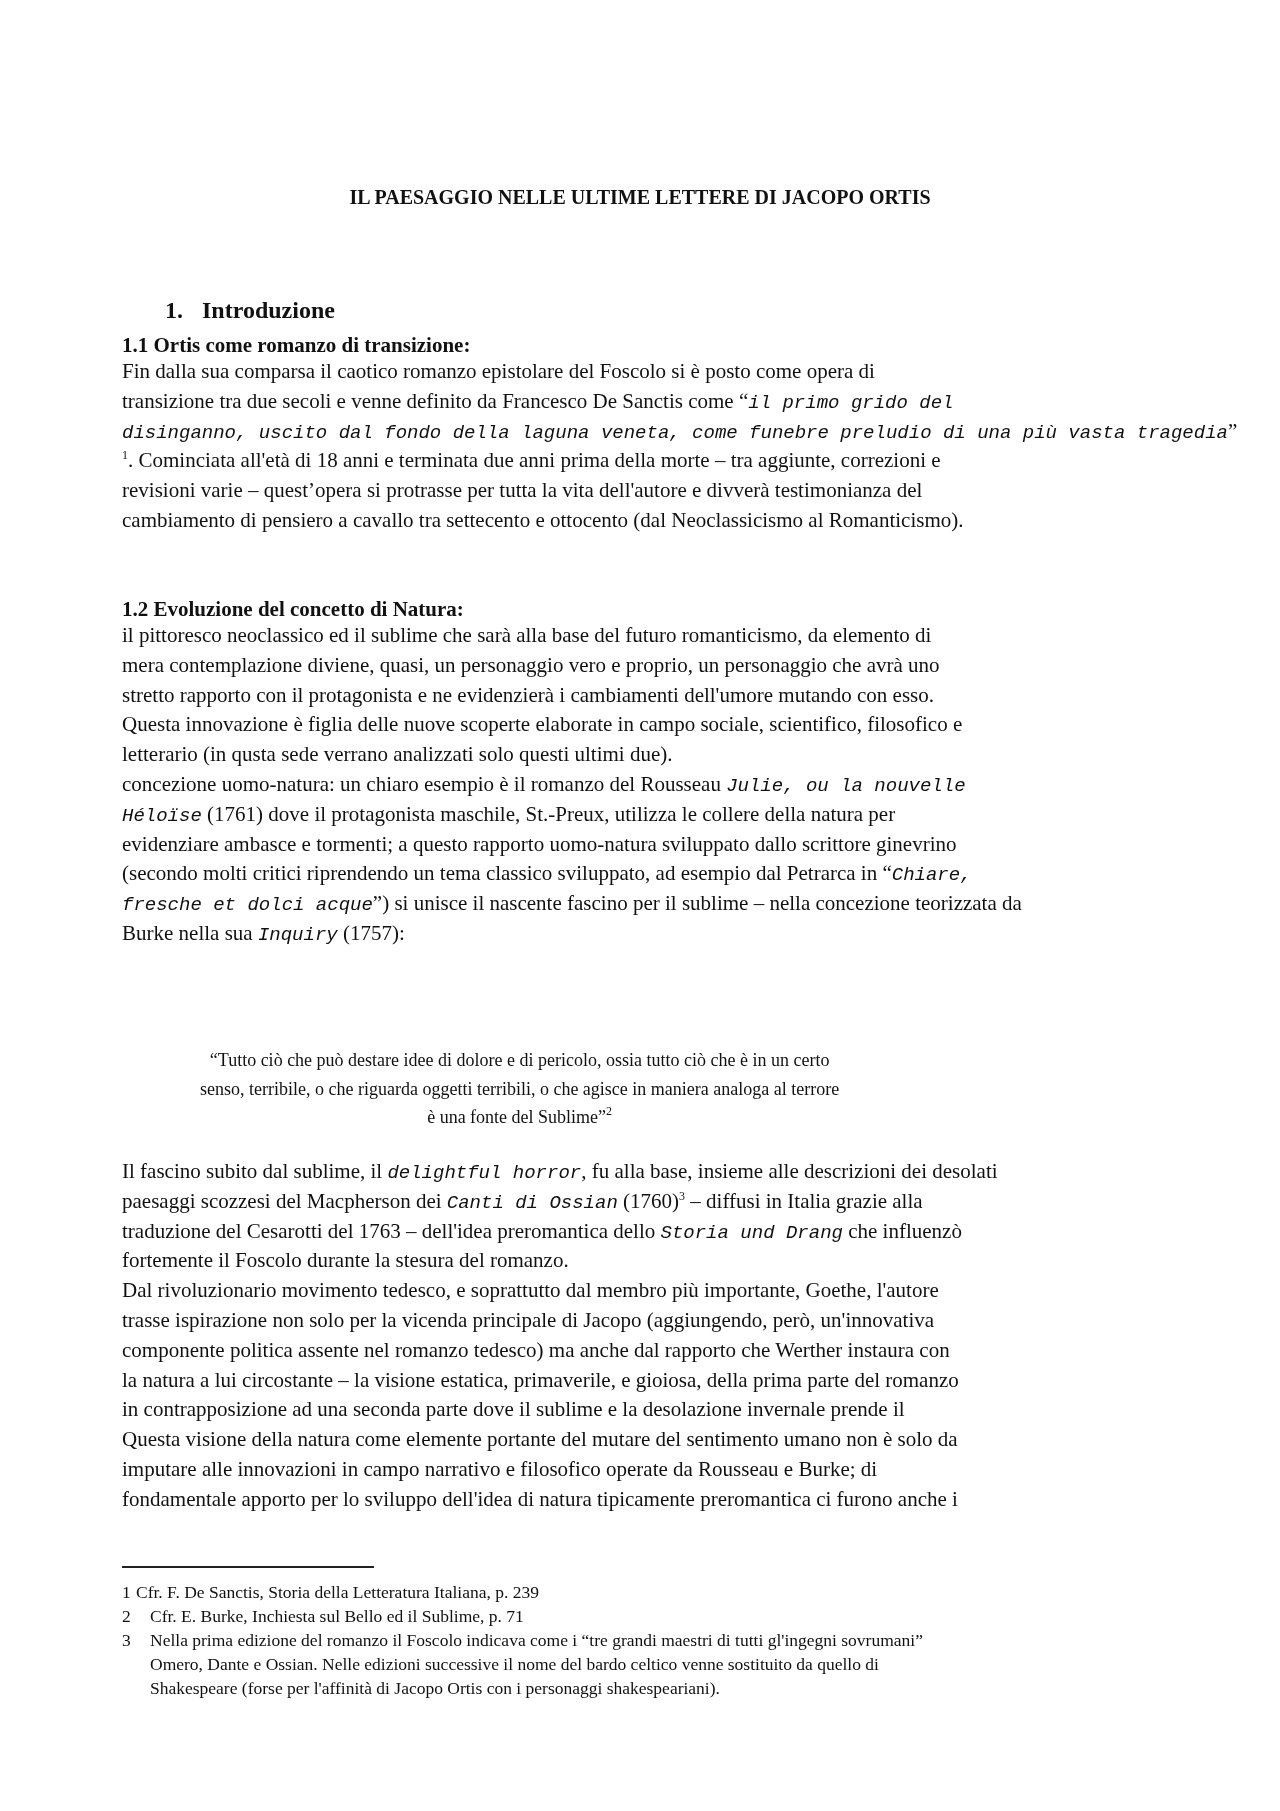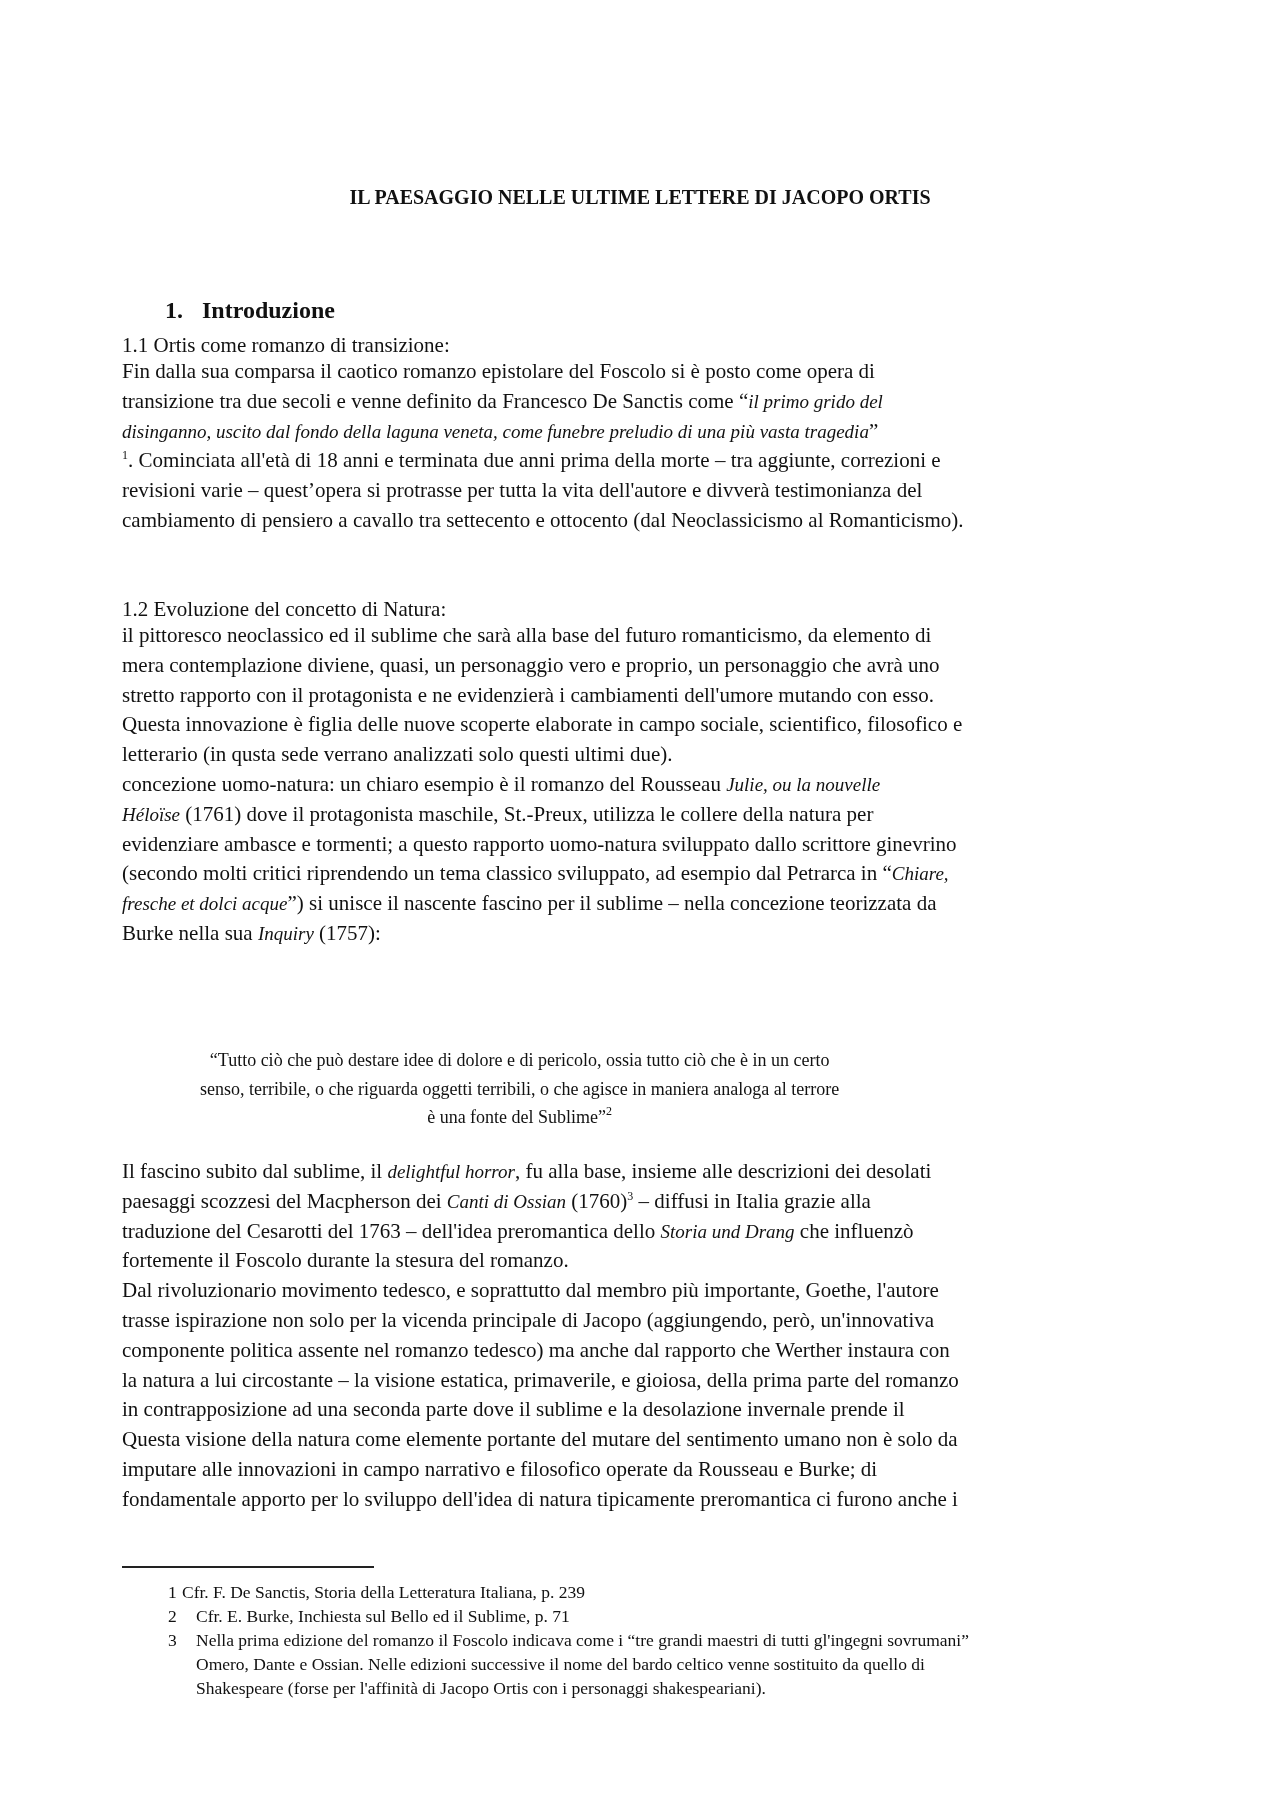--- a/index.html
+++ b/index.html
@@ -1,30 +1,30 @@
 <!DOCTYPE html>
 <html><head>
 <meta charset="utf-8">
 <style>
   html, body { margin: 0; padding: 0; background: #ffffff; }
   body { width: 1280px; height: 1811px; position: relative; overflow: hidden; color: #111; font-family: "Liberation Serif", serif; }
   .page { position: absolute; left: 0; top: 0; width: 1280px; height: 1811px; background: #fff; }
   .title { position: absolute; left: 0; width: 1280px; top: 186px; text-align: center; font-size: 20px; font-weight: bold; letter-spacing: 0px; }
   .h1 { position: absolute; left: 165px; top: 273px; font-size: 24px; font-weight: bold; margin-top: 24px; }
   .h1 .num { display: inline-block; width: 37px; }
-  .h2 { position: absolute; left: 122px; font-size: 21px; font-weight: normal; }
+  .h2 { position: absolute; left: 122px; font-size: 21px; font-weight: bold; }
   .para { position: absolute; left: 122px; width: 1045px; font-size: 21px; line-height: 29.8px; }
   .line { white-space: nowrap; display: block; height: 29.8px; }
-  .line i { font-family: Liberation Serif, serif; font-size: 19px; }
+  .line i { font-family: Liberation Mono, monospace; font-size: 19px; }
   .quote { position: absolute; left: 200px; font-size: 18px; line-height: 28.5px; }
   .quote .line { height: 28.5px; text-align: center; }
   sup { font-size: 12px; vertical-align: 8px; line-height: 0; }
   .fn-rule { position: absolute; left: 122px; top: 1566px; width: 252px; height: 2px; background: #222; }
   .footnotes { position: absolute; left: 122px; top: 1580px; font-size: 17.5px; line-height: 24px; }
-  .fn { display: block; white-space: nowrap; margin-left: 46px; }
+  .fn { display: block; white-space: nowrap; }
   .fn .n { display: inline-block; width: 28px; }
   .fn1 .n { width: 14px; }
   .fn-cont { padding-left: 28px; }
 </style>
 </head>
 <body>
 
 <div class="page">
 
   <div class="title">IL PAESAGGIO NELLE ULTIME LETTERE DI JACOPO ORTIS</div>

